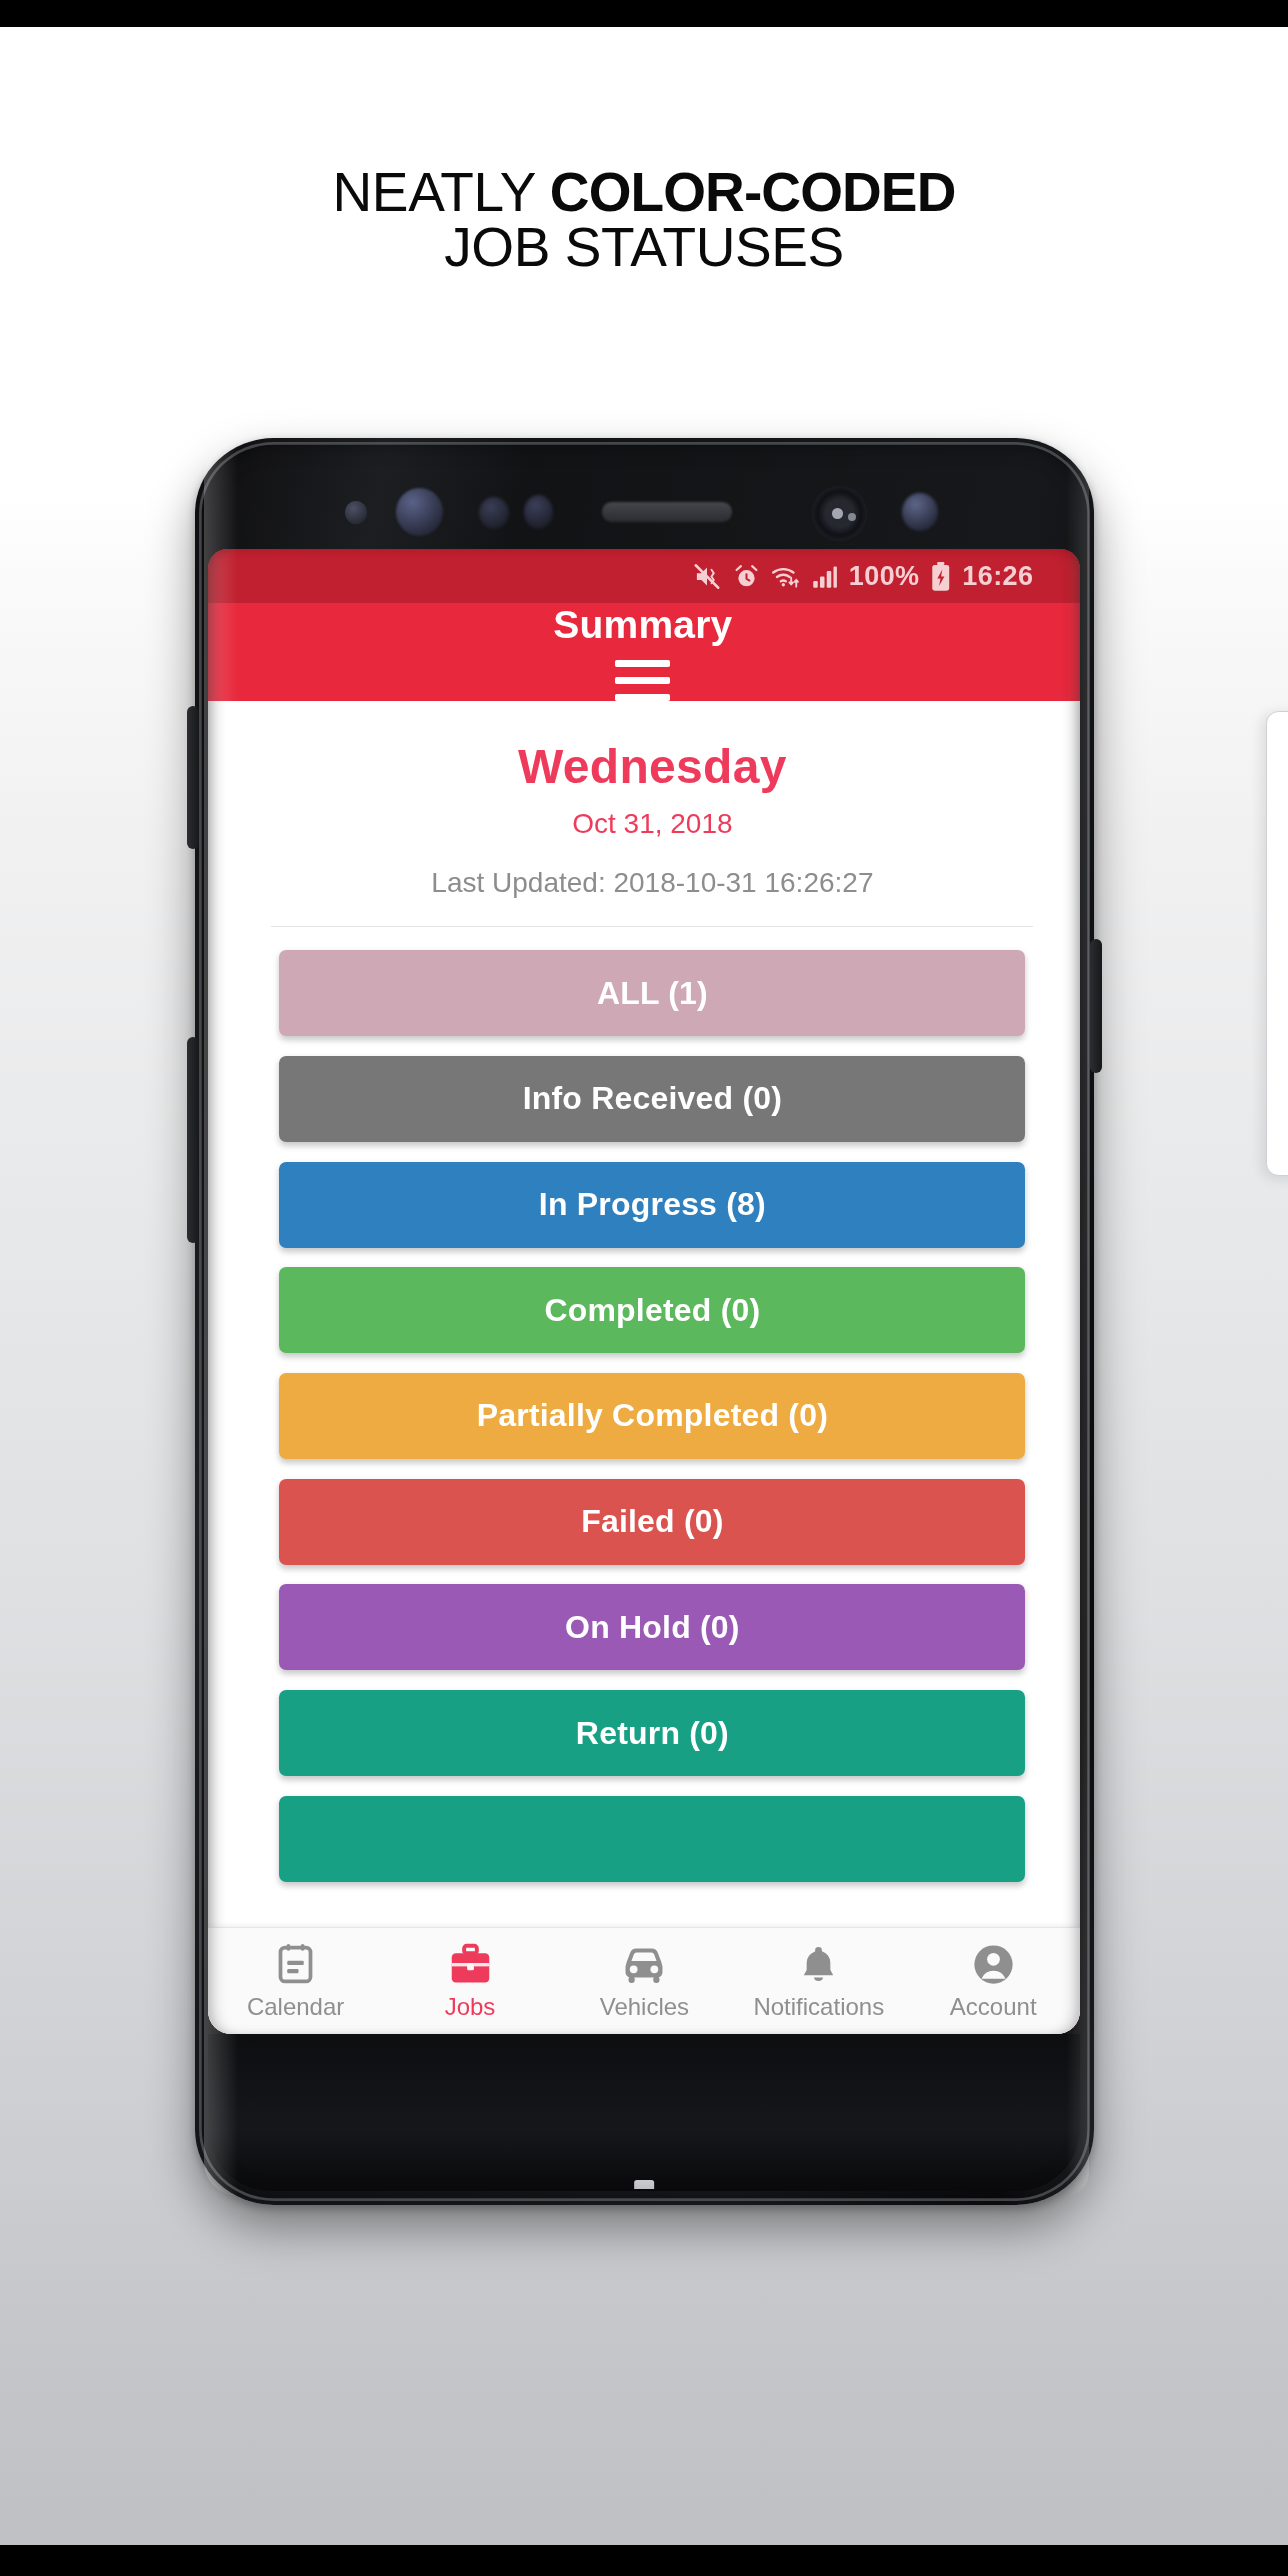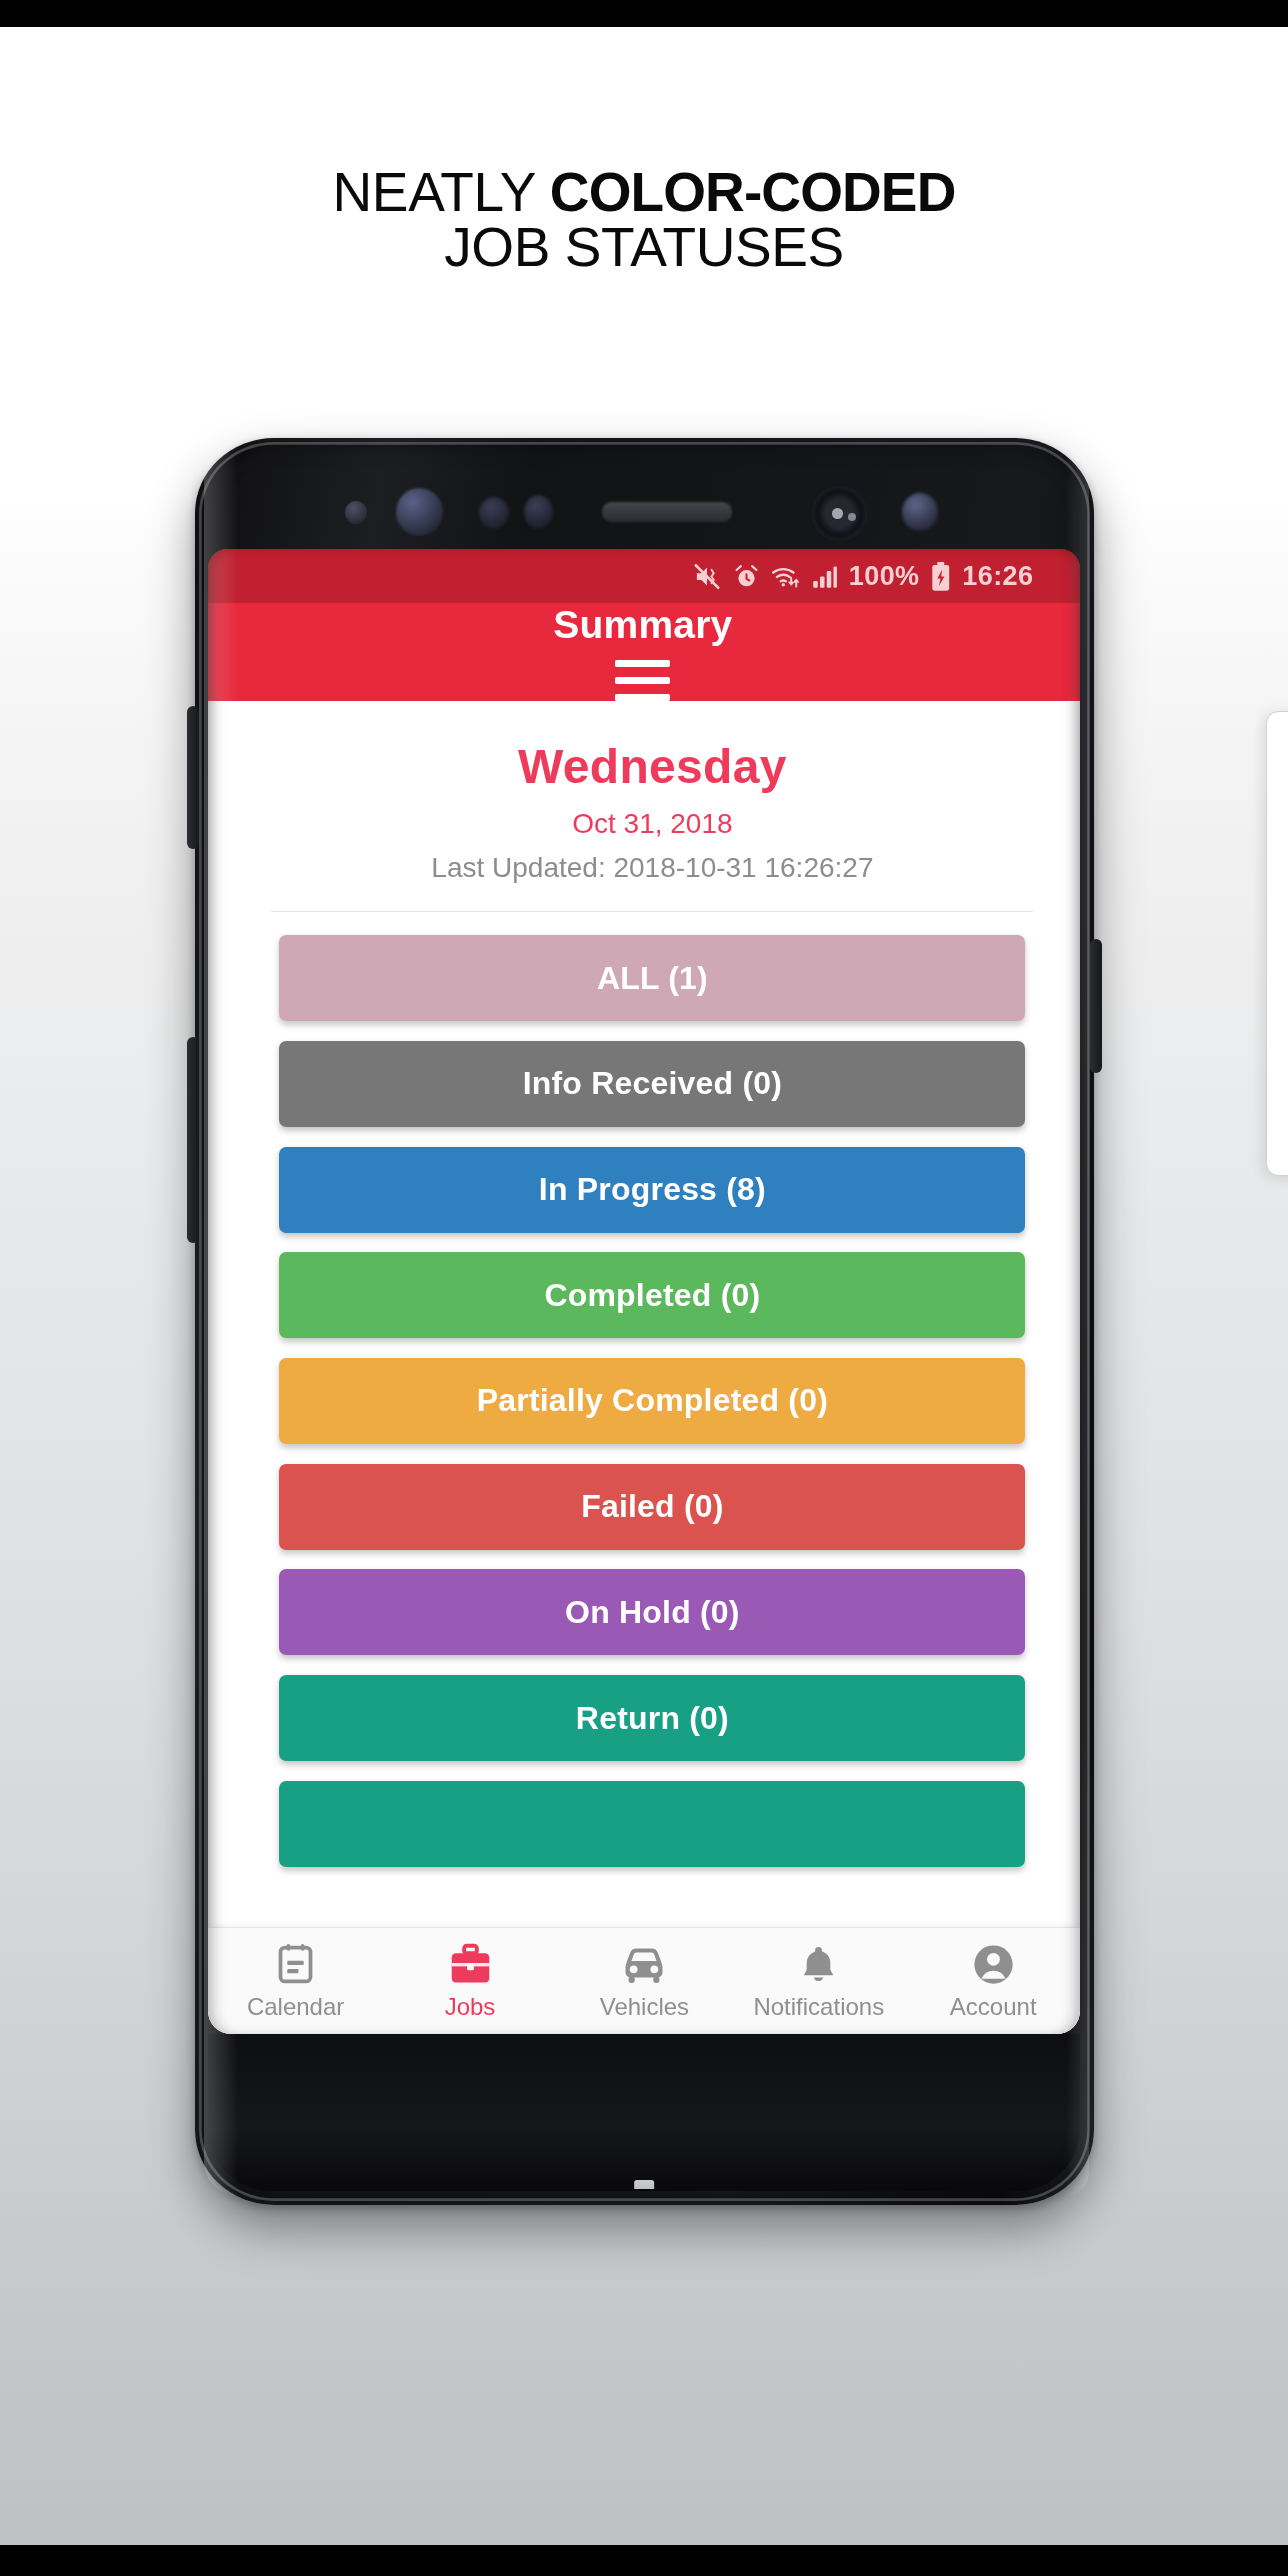--- a/index.html
+++ b/index.html
@@ -130,21 +130,21 @@
   
   .content { position:relative; background:#fff; height:1333px; padding:0 0 0 16px; }
   .day {
     text-align:center; color:#ef3b5b; font-size:48px; font-weight:700;
     padding-top:38px; letter-spacing:0.3px;
   }
   .date {
     text-align:center; color:#ef3b5b; font-size:28px; font-weight:400; margin-top:14.3px;
   }
   .updated {
-    text-align:center; color:#8d8d8d; font-size:28px; font-weight:400; margin-top:12px;
+    text-align:center; color:#8d8d8d; font-size:28px; font-weight:400; margin-top:27px;
   }
   .divider { height:0.9px; background:#e2e2e2; margin:27px 47px 0 47px; }
 
   .statuses { padding:23px 55px 0 55px; }
   .sbtn {
     height:86px; border-radius:7.2px; margin-bottom:19.7px;
     display:flex; align-items:center; justify-content:center;
     color:#fff; font-size:32px; font-weight:700; letter-spacing:0.2px;
     box-shadow:0 3.6px 6.3px rgba(0,0,0,.22);
     cursor:pointer; user-select:none;

